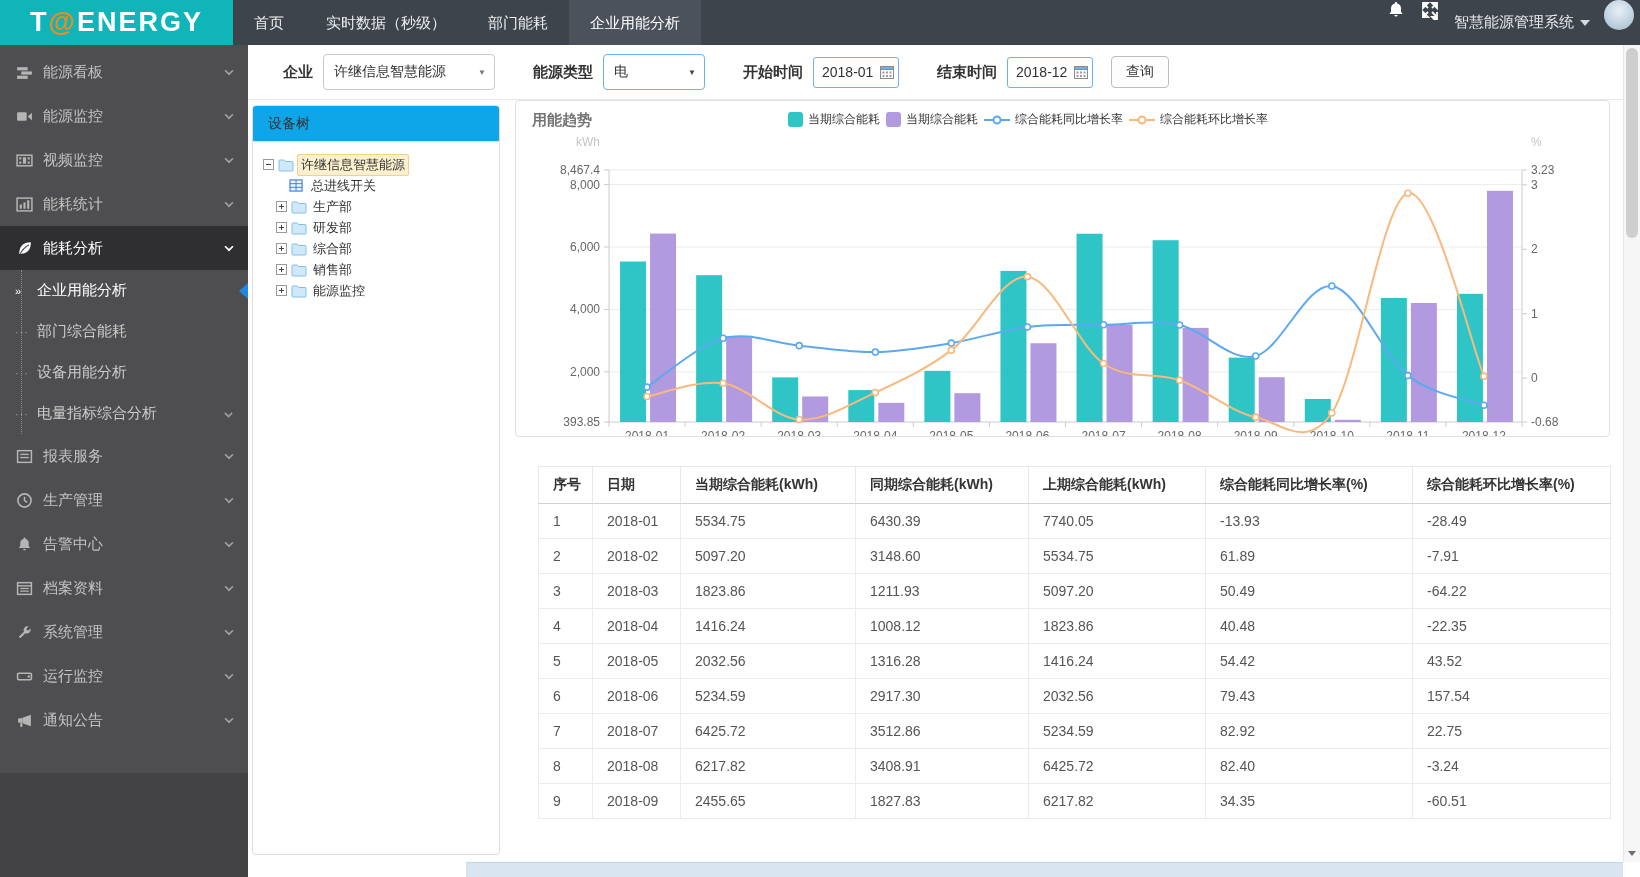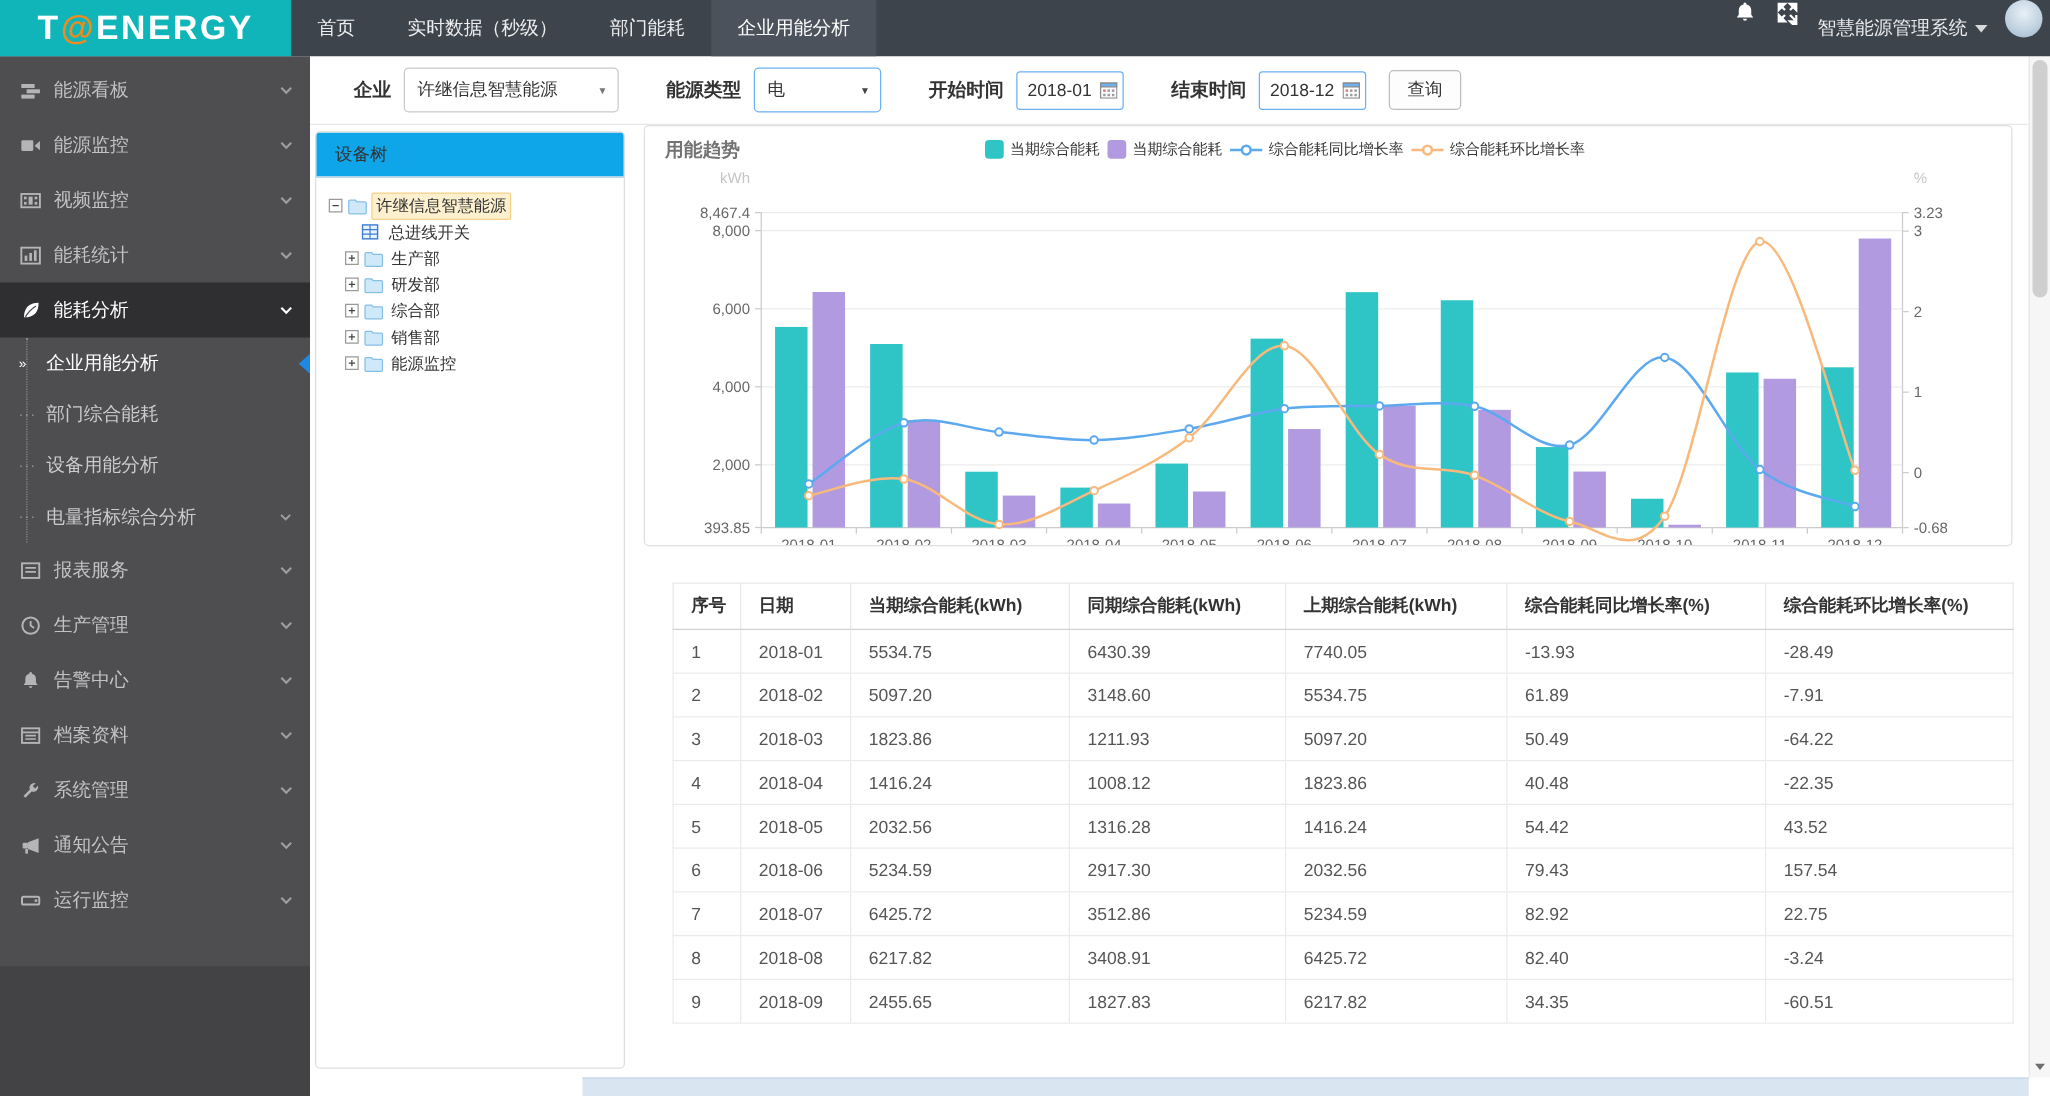--- a/index.html
+++ b/index.html
@@ -265,35 +265,35 @@
           <span class="mi-icon" style="color:#b5b5b5"><svg class="" viewBox="0 0 16 16" width="100%" height="100%" fill="currentColor">
               <path d="M13.6 4.2a3.6 3.6 0 0 1-4.8 4.4L4 13.4 2.6 12l4.8-4.8a3.6 3.6 0 0 1 4.4-4.8L9.6 4.6l1.8 1.8z"></path>
             </svg></span>
           <span class="mi-label">系统管理</span>
           <span class="chev" style="color:#9e9e9e"><svg class="" viewBox="0 0 16 16" width="100%" height="100%" fill="currentColor">
               <polyline points="3.5,6 8,10.5 12.5,6" fill="none" stroke="currentColor" stroke-width="2"></polyline>
             </svg></span>
         </div>
         <div class="menu-item">
           <span class="mi-icon" style="color:#b5b5b5"><svg class="" viewBox="0 0 16 16" width="100%" height="100%" fill="currentColor">
+              <rect x="1.5" y="5" width="13" height="6" rx="1.2" fill="none" stroke="currentColor" stroke-width="1.5"></rect>
+              <circle cx="12" cy="8" r="1.1"></circle>
+            </svg></span>
+          <span class="mi-label">运行监控</span>
+          <span class="chev" style="color:#9e9e9e"><svg class="" viewBox="0 0 16 16" width="100%" height="100%" fill="currentColor">
+              <polyline points="3.5,6 8,10.5 12.5,6" fill="none" stroke="currentColor" stroke-width="2"></polyline>
+            </svg></span>
+        </div>
+        <div class="menu-item">
+          <span class="mi-icon" style="color:#b5b5b5"><svg class="" viewBox="0 0 16 16" width="100%" height="100%" fill="currentColor">
               <polygon points="14,2.5 6,5.5 6,10.5 14,13.5"></polygon>
               <rect x="2" y="5.8" width="4" height="4.4" rx="0.8"></rect>
               <rect x="4" y="10.5" width="2" height="3.5"></rect>
             </svg></span>
           <span class="mi-label">通知公告</span>
-          <span class="chev" style="color:#9e9e9e"><svg class="" viewBox="0 0 16 16" width="100%" height="100%" fill="currentColor">
-              <polyline points="3.5,6 8,10.5 12.5,6" fill="none" stroke="currentColor" stroke-width="2"></polyline>
-            </svg></span>
-        </div>
-        <div class="menu-item">
-          <span class="mi-icon" style="color:#b5b5b5"><svg class="" viewBox="0 0 16 16" width="100%" height="100%" fill="currentColor">
-              <rect x="1.5" y="5" width="13" height="6" rx="1.2" fill="none" stroke="currentColor" stroke-width="1.5"></rect>
-              <circle cx="12" cy="8" r="1.1"></circle>
-            </svg></span>
-          <span class="mi-label">运行监控</span>
           <span class="chev" style="color:#9e9e9e"><svg class="" viewBox="0 0 16 16" width="100%" height="100%" fill="currentColor">
               <polyline points="3.5,6 8,10.5 12.5,6" fill="none" stroke="currentColor" stroke-width="2"></polyline>
             </svg></span>
         </div>
       </div>
   </aside>
 
   <div class="main">
 
     <div class="filterbar">

